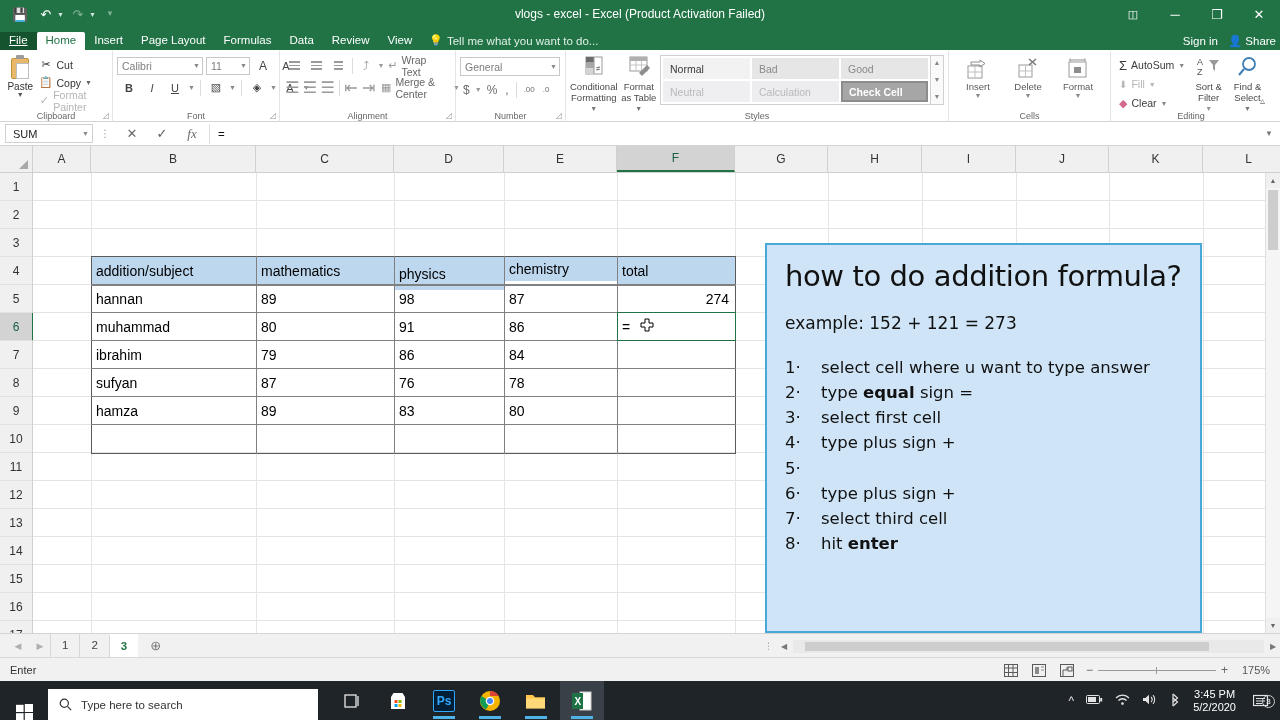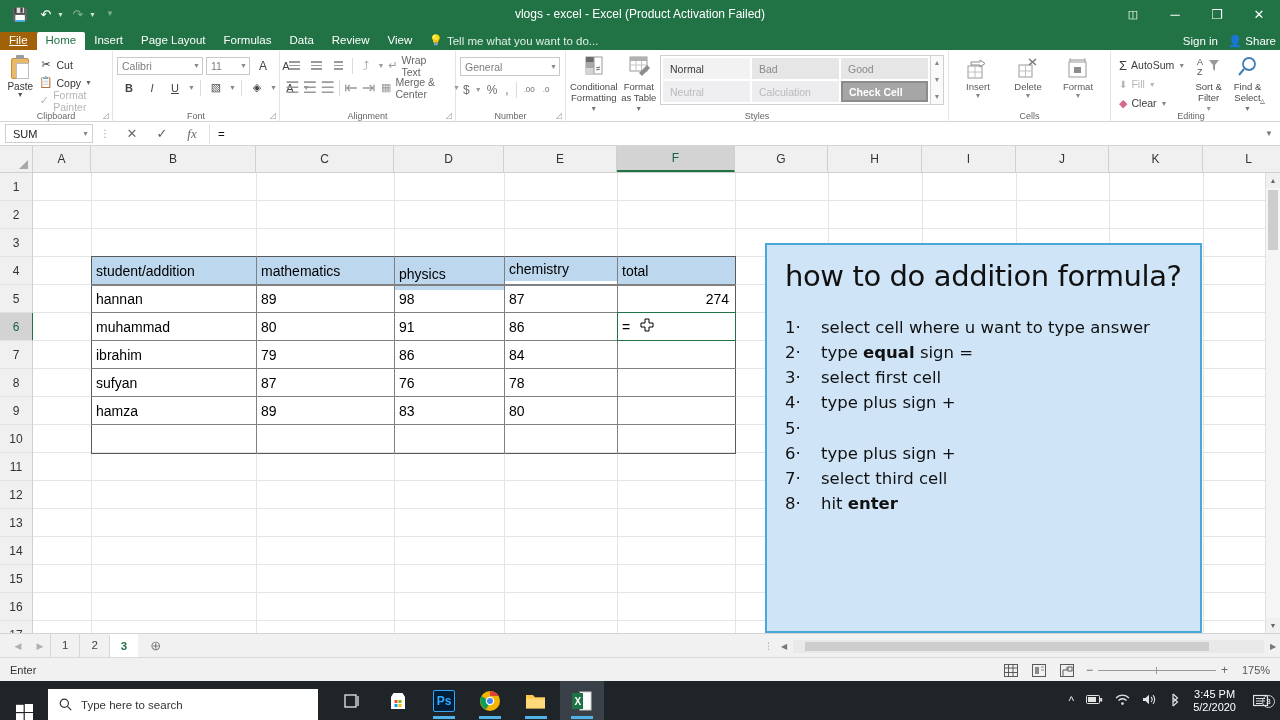--- a/index.html
+++ b/index.html
@@ -35,21 +35,21 @@
   }
 
   
   .ribbon-tabs {
     height: 22px; background: #217346; display: flex; align-items: flex-end;
     position: relative;
   }
   .rtab {
     font-size: 11.5px; color: #ffffff; padding: 3px 9px 4px 9px; line-height: 1;
   }
-  .rtab.file { background: #a16207; text-decoration: underline; }
+  .rtab.file { background: #14532d; text-decoration: underline; }
   .rtab.active { background: #ffffff; color: #217346; border-radius: 2px 2px 0 0; }
   .tellme {
     font-size: 11.5px; color: #dff0e6; padding: 3px 8px; display: flex;
     align-items: center; gap: 4px;
   }
   .bulb { font-size: 11px; }
   .signin-area {
     position: absolute; right: 4px; bottom: 2px; display: flex; align-items: center; gap: 10px;
   }
   .signin { font-size: 11.5px; color: #ffffff; }
@@ -751,21 +751,21 @@
       <div class="gline-h" style="top:223px"></div>
       <div class="gline-h" style="top:251px"></div>
       <div class="gline-h" style="top:279px"></div>
       <div class="gline-h" style="top:307px"></div>
       <div class="gline-h" style="top:335px"></div>
       <div class="gline-h" style="top:363px"></div>
       <div class="gline-h" style="top:391px"></div>
       <div class="gline-h" style="top:419px"></div>
       <div class="gline-h" style="top:447px"></div>
 
-      <div class="cell hdr" style="left:59px;top:84px;width:164px;height:28px">student/addition</div>
+      <div class="cell hdr" style="left:59px;top:84px;width:164px;height:28px">addition/subject</div>
       <div class="cell hdr" style="left:224px;top:84px;width:137px;height:28px">mathematics</div>
       <div class="cell hdr" style="left:362px;top:84px;width:109px;height:33px">physics</div>
       <div class="cell hdr" style="left:472px;top:84px;width:112px;height:24px">chemistry</div>
       <div class="cell hdr" style="left:585px;top:84px;width:117px;height:28px">total</div>
 
       <div class="cell" style="left:59px;top:112px;width:164px;height:28px">hannan</div>
       <div class="cell" style="left:224px;top:112px;width:137px;height:28px">89</div>
       <div class="cell" style="left:362px;top:112px;width:109px;height:28px">98</div>
       <div class="cell" style="left:472px;top:112px;width:112px;height:28px">87</div>
       <div class="cell num-right" style="left:585px;top:112px;width:117px;height:28px">274</div>
@@ -815,20 +815,21 @@
         <span>=</span>
         <span class="cross-cursor" style="left:22px;top:5px">
           <svg width="14" height="16" viewBox="0 0 14 16">
             <path d="M5 1 h4 v4 h4 v4 h-4 v4 h-4 v-4 h-4 v-4 h4 z" fill="#ffffff" stroke="#000000" stroke-width="1"></path>
           </svg>
         </span>
       </div>
 
       <div class="note" style="left:732px;top:70px;width:437px;height:390px">
         <div class="note-title">how to do addition formula?</div>
+        <div class="note-example">example: 152 + 121 = 273</div>
         <div class="note-steps">
           <div class="note-step">
             <span class="step-num">1·</span>
             <span class="step-txt">select cell where u want to type answer</span>
           </div>
           <div class="note-step">
             <span class="step-num">2·</span>
             <span class="step-txt"><span>type </span><b>equal</b><span> sign =</span></span>
           </div>
           <div class="note-step">

